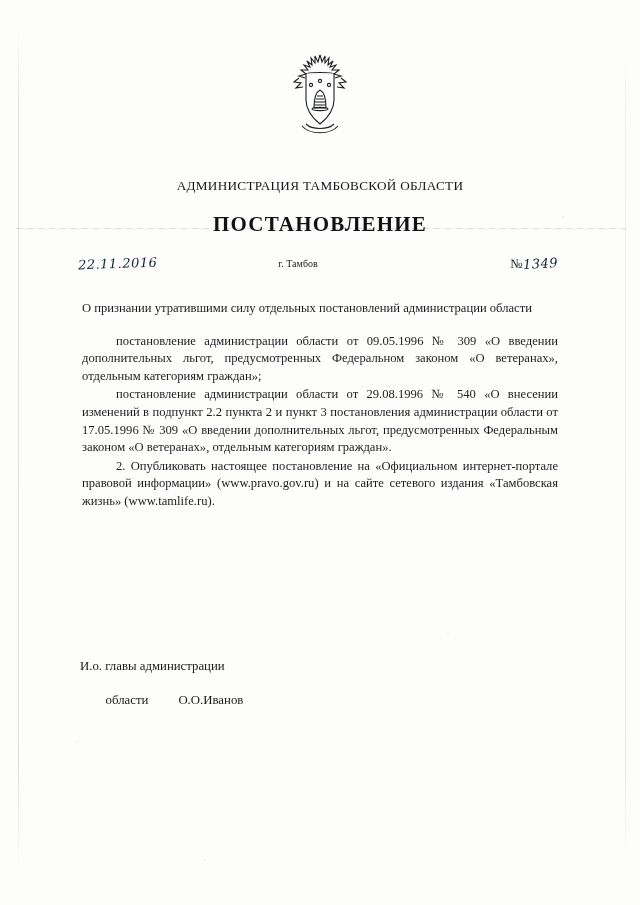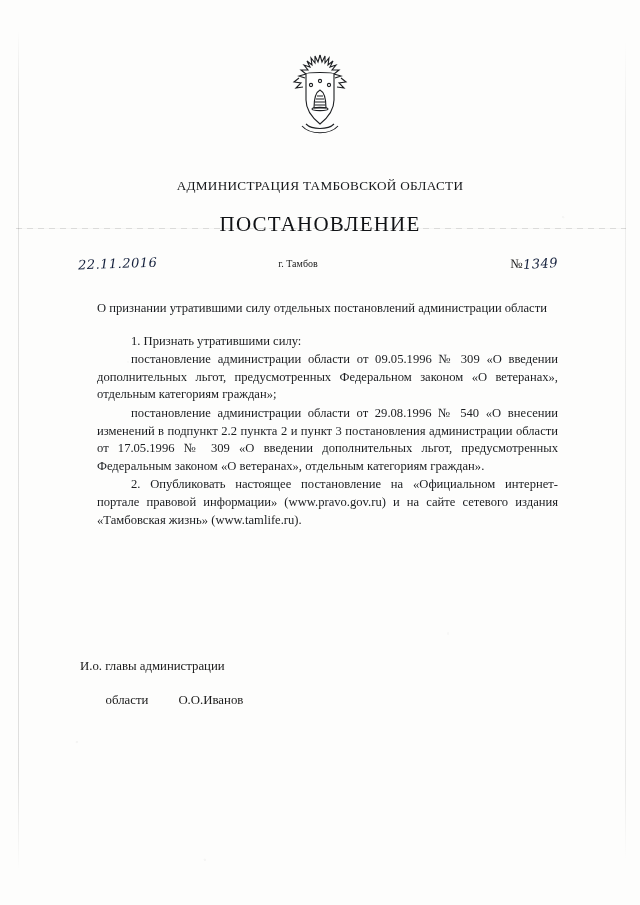--- a/index.html
+++ b/index.html
@@ -90,21 +90,21 @@
     letter-spacing: .3px;
     color: #15171a;
   }
   .doc-title {
     position: absolute;
     top: 212px;
     left: 0;
     width: 640px;
     text-align: center;
     font-size: 21px;
-    font-weight: normal;
+    font-weight: bold;
     letter-spacing: 1.2px;
     color: #101215;
   }
 
   
   .meta-row {
     position: absolute;
     top: 256px;
     left: 78px;
     width: 440px;
@@ -147,21 +147,21 @@
   .body-block {
     position: absolute;
     left: 82px;
     top: 300px;
     width: 476px;
     font-size: 12.6px;
     line-height: 17.6px;
     text-align: justify;
     color: #1b1d20;
   }
-  .p { margin: 0 0 1px 15px; text-align: justify; }
+  .p { margin: 0 0 1px 0; text-align: justify; }
   .p.indent { text-indent: 34px; }
   .p.subject { margin-bottom: 15px; }
 
   
   .sign {
     position: absolute;
     left: 80px;
     top: 640px;
     font-size: 12.8px;
     line-height: 17px;
@@ -210,21 +210,20 @@
     <div class="doc-title">ПОСТАНОВЛЕНИЕ</div>
 
     <div class="meta-row">
       <span class="meta-date">22.11.2016</span>
       <span class="meta-city">г. Тамбов</span>
       <span class="meta-number"><span>№</span><span class="num">1349</span></span>
     </div>
 
     <div class="body-block">
       <p class="p subject">О признании утратившими силу отдельных постановлений администрации области</p>
-      <p class="p indent">1.  Признать утратившими силу:</p>
       <p class="p indent">постановление администрации области от 09.05.1996 № 309 «О введении дополнительных льгот, предусмотренных Федеральном законом «О ветеранах», отдельным категориям граждан»;</p>
       <p class="p indent">постановление администрации области от 29.08.1996 № 540 «О внесении изменений в подпункт 2.2 пункта 2 и пункт 3 постановления администрации области от 17.05.1996 № 309 «О введении дополнительных льгот, предусмотренных Федеральным законом «О ветеранах», отдельным категориям граждан».</p>
       <p class="p indent">2.   Опубликовать   настоящее   постановление   на   «Официальном интернет-портале правовой информации» (www.pravo.gov.ru) и на сайте сетевого издания «Тамбовская жизнь» (www.tamlife.ru).</p>
     </div>
 
     <div class="sign">
       <div>И.о. главы администрации</div>
       <div class="line2">
         <span>области</span><span class="sign-name">О.О.Иванов</span>
       </div>

